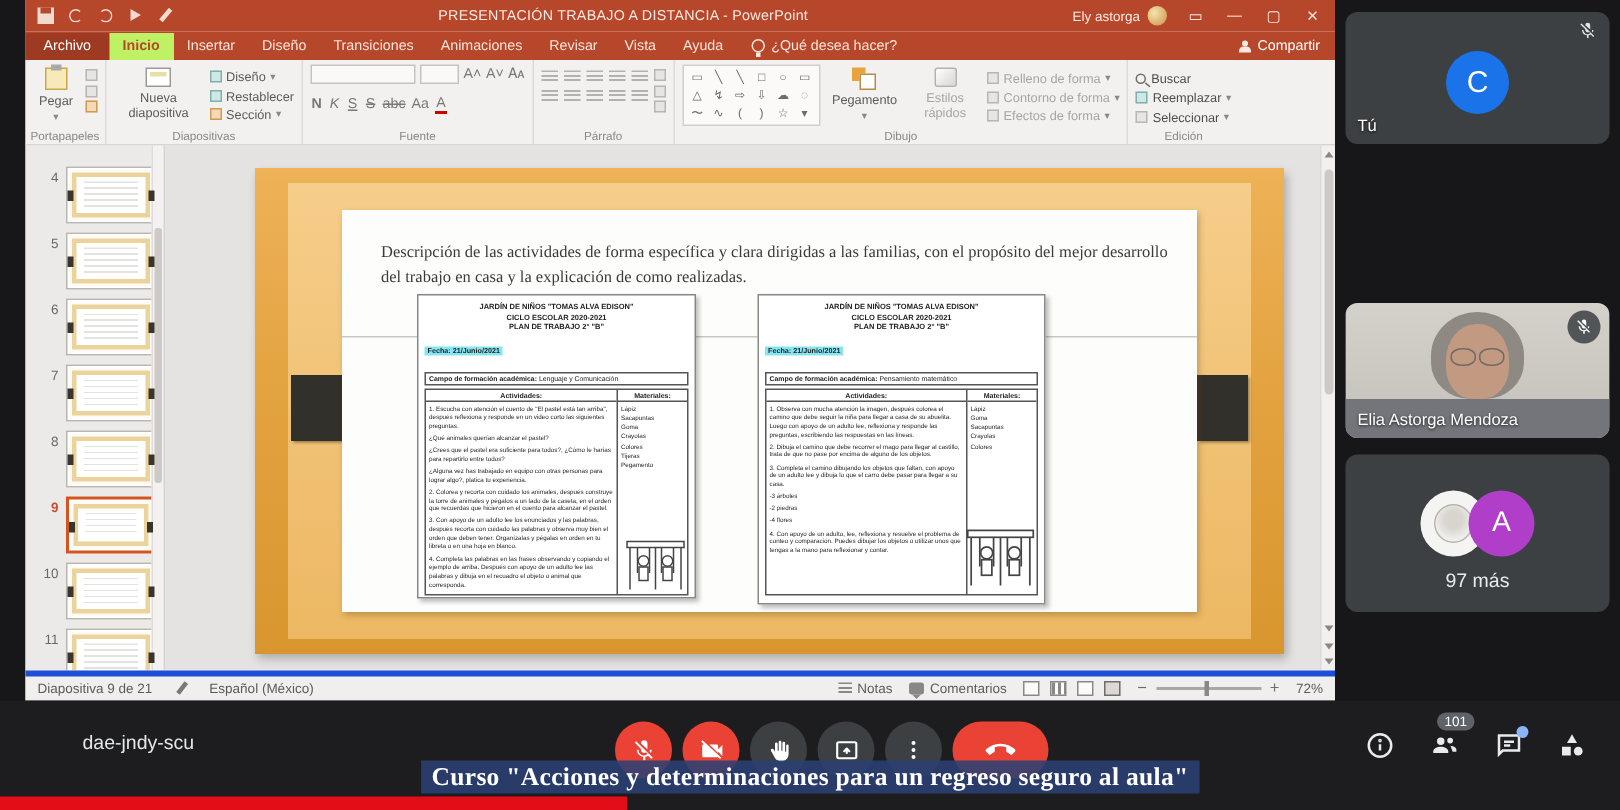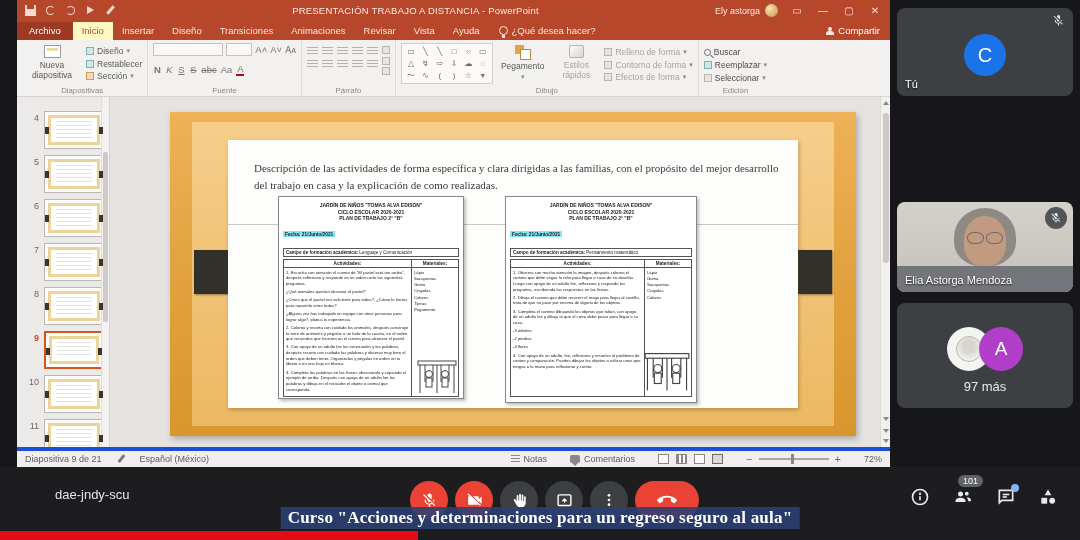--- a/index.html
+++ b/index.html
@@ -20,21 +20,21 @@
   #pp-title { flex:1; text-align:center; letter-spacing:.2px; font-size:9.5px; color:#fde9e2; white-space:nowrap; }
   .tb-right { display:flex; align-items:center; gap:12px; padding-right:8px; }
   .tb-user { display:flex; align-items:center; gap:5px; font-size:9px; color:#fde9e2; }
   .tb-avatar { width:13px; height:13px; border-radius:50%; background:radial-gradient(circle at 35% 35%, #f5e3b0, #c99045); }
   .winbtn { color:#fbe3da; font-size:10px; width:14px; text-align:center; }
   
   #tabsbar { height:19px; background:#b7472a; display:flex; align-items:flex-end; color:#fff; font-size:9.5px; }
   #tabslist { display:flex; align-items:flex-end; height:100%; }
   .rtab { padding:3px 9px 4px; white-space:nowrap; color:#fbe5dc; }
   .rtab.file-tab { background:#9e3a21; color:#fff; padding:3px 12px 4px; }
-  .rtab.selected { background:#fef9c3; color:#b7472a; font-weight:normal; }
+  .rtab.selected { background:#bef264; color:#b7472a; font-weight:bold; }
   .tab-search { display:flex; align-items:center; gap:4px; color:#fbe5dc; padding:0 10px 4px; }
   .bulb { width:9px; height:9px; border:1.3px solid #fbe5dc; border-radius:50%; position:relative; }
   .bulb:before { content:""; position:absolute; left:2px; top:8px; width:3px; height:3px; background:#fbe5dc; }
   .share-btn { display:flex; align-items:center; gap:4px; color:#fff; padding:0 10px 4px; margin-left:auto; }
   .person-glyph { width:8px; height:8px; position:relative; }
   .person-glyph:before { content:""; position:absolute; left:2px; top:0; width:4px; height:4px; border-radius:50%; background:#fde9e2; }
   .person-glyph:after { content:""; position:absolute; left:0; top:4.5px; width:8px; height:4px; border-radius:3px 3px 0 0; background:#fde9e2; }
   
   #ribbon { height:57px; background:#f3f1f0; border-bottom:1px solid #d8d4d2; display:flex; font-size:8.5px; color:#5a5a58; }
   .rgroup { position:relative; border-right:1px solid #ddd9d6; padding:3px 5px 12px; display:flex; gap:4px; }
@@ -116,21 +116,21 @@
   .arr.down { bottom:26px; border-top:4px solid #8a8886; }
   .arr.down2 { bottom:14px; border-top:4px solid #8a8886; }
   .arr.down3 { bottom:4px; border-top:4px solid #8a8886; }
   #ed-scroll .st { position:absolute; left:1.5px; width:6px; top:16px; height:150px; background:#cdc9c6; border-radius:3px; }
   
   #statusbar { position:absolute; left:0; right:0; bottom:0; height:20px; background:#f0efee; border-top:4px solid #1d4ed8;
                display:flex; align-items:center; font-size:9px; color:#5d5b59; padding:0 8px; }
   .sb-left { display:flex; align-items:center; gap:14px; }
   .sb-pen { width:10px; height:10px; position:relative; }
   .sb-pen:before { content:""; position:absolute; left:4px; top:0; width:2.5px; height:9px; background:#7a7876; transform:rotate(38deg); }
-  .sb-right { margin-left:auto; display:flex; align-items:center; gap:23px; }
+  .sb-right { margin-left:auto; display:flex; align-items:center; gap:11px; }
   .sb-item { display:flex; align-items:center; gap:4px; }
   .notes-glyph { width:9px; height:8px; background:repeating-linear-gradient(#8a8886 0 1.2px, transparent 1.2px 3px); }
   .comm-glyph { width:10px; height:8px; background:#8a8886; border-radius:2px; position:relative; }
   .comm-glyph:before { content:""; position:absolute; left:2px; bottom:-3px; border-left:3px solid transparent; border-right:3px solid transparent; border-top:3px solid #8a8886; }
   .viewicons { display:flex; gap:7px; align-items:center; }
   .vicon { width:11px; height:10px; border:1px solid #8a8886; background:#fbfaf9; }
   .vicon.grid { background:repeating-linear-gradient(90deg,#8a8886 0 2px,#fff 2px 4px); }
   .vicon.active { background:#dcd8d5; border-color:#6f6d6b; }
   .zoomslider { display:flex; align-items:center; gap:6px; }
   .zs-line { width:70px; height:1.5px; background:#aaa6a3; position:relative; }
@@ -229,20 +229,33 @@
       <span class="bulb"></span>
       <span>¿Qué desea hacer?</span>
     </div>
     <div class="share-btn">
       <span class="person-glyph"></span>
       <span>Compartir</span>
     </div>
   </div>
 
   <div id="ribbon">
+    <div class="rgroup">
+      <div class="bigbtn">
+        <span class="clipboard-shape"></span>
+        <span>Pegar</span>
+        <span class="dd">▾</span>
+      </div>
+      <div class="smallcol">
+        <span class="sq"></span>
+        <span class="sq"></span>
+        <span class="sq orange"></span>
+      </div>
+      <div class="rgroup-label">Portapapeles</div>
+    </div>
 
     <div class="rgroup">
       <div class="bigbtn">
         <span class="slide-shape"></span>
         <span style="width:52px; text-align:center; line-height:1.2;">Nueva diapositiva</span>
       </div>
       <div class="smallcol">
         <span class="smallbtn">
             <span class="sq teal"></span>
             <span>Diseño</span>

